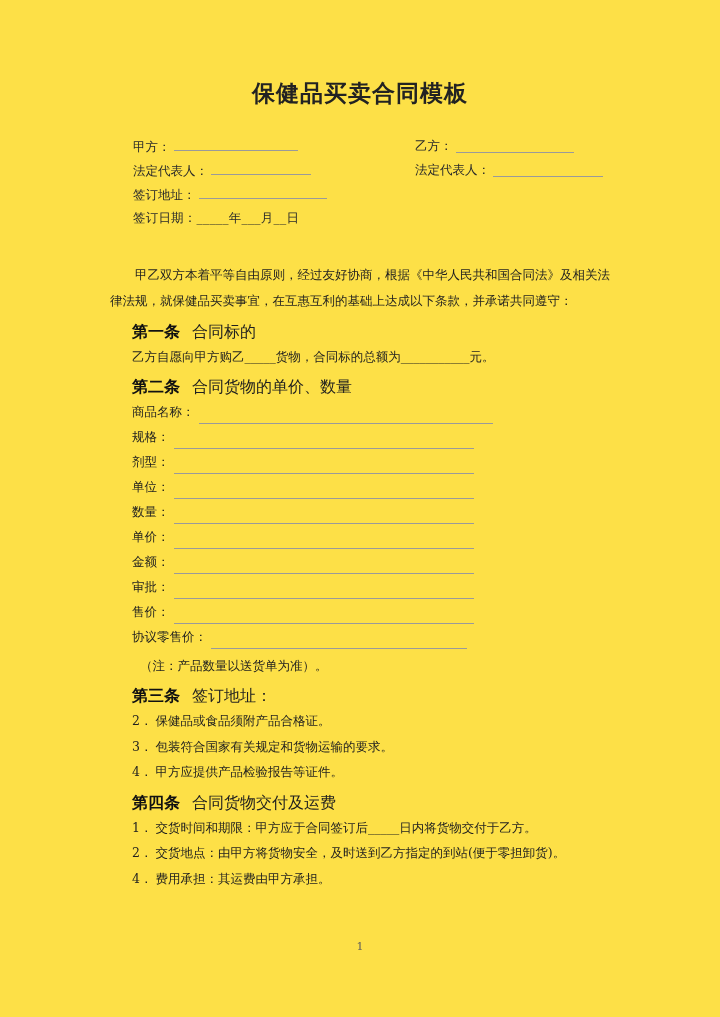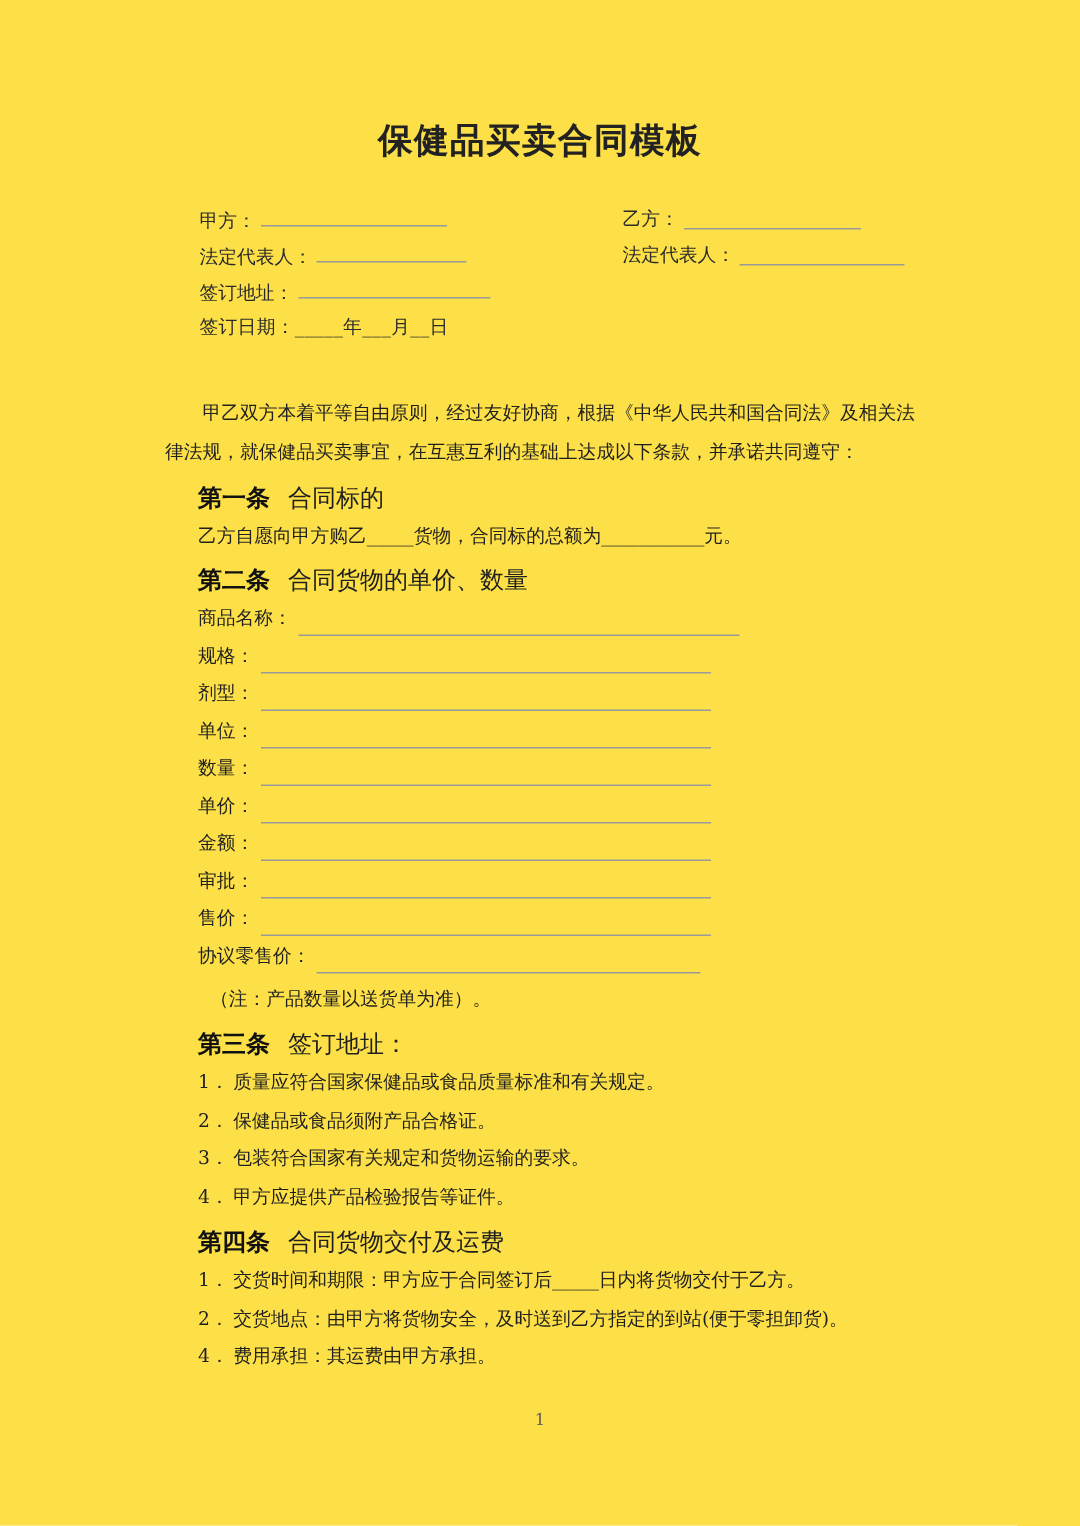--- a/index.html
+++ b/index.html
@@ -278,23 +278,20 @@
       <span class="f-label">协议零售价：</span>
       <span class="f-rule f-rule-short"></span>
     </div>
 
     <p class="note-line">（注：产品数量以送货单为准）。</p>
 
     <p class="clause-head">
       <span>第三条</span><span class="ch-title">签订地址：</span>
     </p>
     <p class="num-line">
-      <span class="num">1．</span><span>质量应符合国家保健品或食品质量标准和有关规定。</span>
-    </p>
-    <p class="num-line">
       <span class="num">2．</span><span>保健品或食品须附产品合格证。</span>
     </p>
     <p class="num-line">
       <span class="num">3．</span><span>包装符合国家有关规定和货物运输的要求。</span>
     </p>
     <p class="num-line">
       <span class="num">4．</span><span>甲方应提供产品检验报告等证件。</span>
     </p>
 
     <p class="clause-head">

